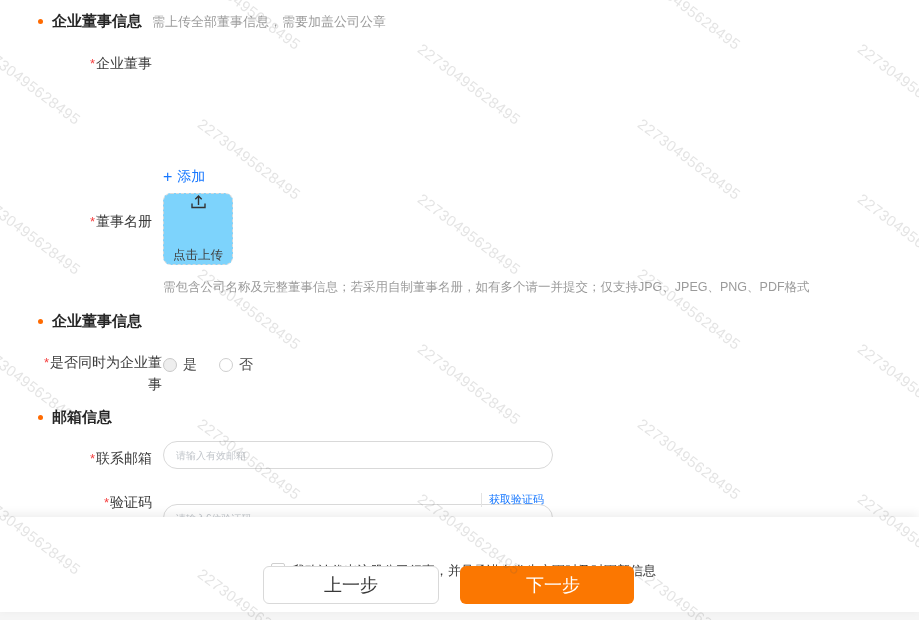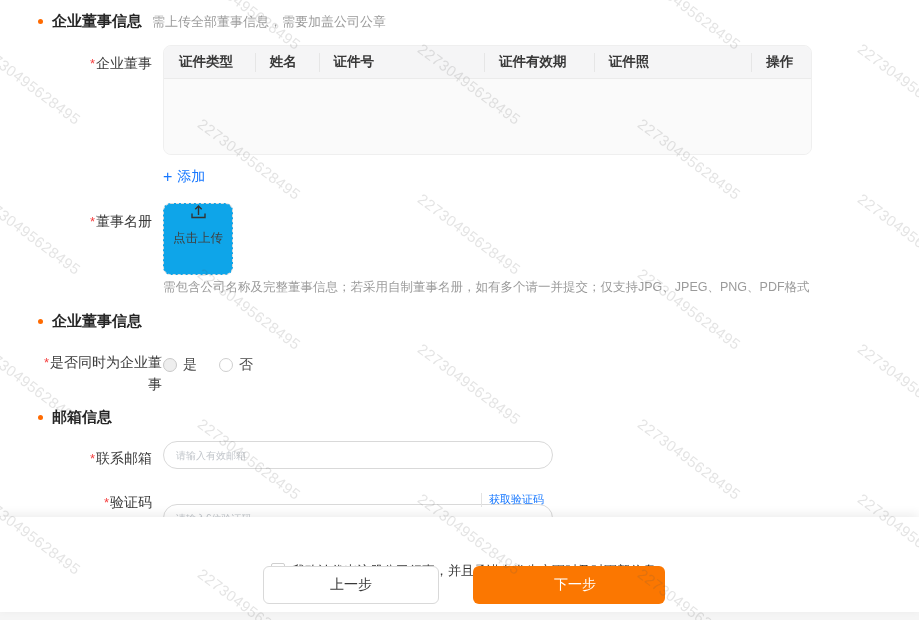--- a/index.html
+++ b/index.html
@@ -33,23 +33,23 @@
   .dir-thead { display:flex; height:33px; background:#f5f5f6; border-bottom:1px solid #ebebeb; }
   .th { display:flex; align-items:center; padding-left:15px; font-size:13.5px; font-weight:bold; color:#383838; position:relative; }
   .th + .th::before { content:""; position:absolute; left:0; top:7px; height:19px; width:1px; background:#e6e6e6; }
   .dir-tbody { height:76px; background:#fafafa; }
 
   
   .add-link { position:absolute; left:163px; top:168px; color:#1677ff; font-size:14px; display:flex; align-items:center; cursor:pointer; }
   .add-link .plus { font-size:16px; margin-right:5px; line-height:1; }
 
   
-  .upload-box { position:absolute; left:163px; top:203px; width:70px; height:72px;
-    background:#0ea5e9; border:1px dashed #d9d9d9; border-radius:8px;
-    display:flex; flex-direction:column; align-items:center; justify-content:flex-start; cursor:pointer; }
+  .upload-box { position:absolute; left:163px; top:193px; width:70px; height:72px;
+    background:#7dd3fc; border:1px dashed #d9d9d9; border-radius:8px;
+    display:flex; flex-direction:column; align-items:center; justify-content:space-between; cursor:pointer; }
   .upload-box .up-icon { margin-bottom:7px; }
   .upload-text { font-size:12.5px; color:#404040; }
   .hint { position:absolute; left:163px; top:279px; width:660px; font-size:12.5px; color:#9b9b9b; }
 
   
   .radio-row { position:absolute; left:163px; top:356px; display:flex; align-items:center; font-size:14px; color:#4a4a4a; }
   .radio-circle { width:14px; height:14px; border-radius:50%; border:1px solid #cfcfcf; background:#fff; margin-right:6px; }
   .radio-circle.dim { background:#eeeeee; border-color:#c9c9c9; }
   .radio-opt { display:flex; align-items:center; cursor:pointer; }
   .radio-opt + .radio-opt { margin-left:22px; }
@@ -61,51 +61,40 @@
   .text-input::placeholder { color:#c3c7cc; }
   .code-divider { position:absolute; left:481px; top:493px; width:1px; height:14px; background:#e3e3e3; }
   .get-code { position:absolute; left:489px; top:492px; font-size:11px; color:#1677ff; cursor:pointer; }
 
   
   .footer { position:absolute; left:0; top:517px; width:919px; height:95px; background:#fff;
     box-shadow:0 -3px 10px rgba(0,0,0,0.07); z-index:5; }
   .confirm-row { position:absolute; left:271px; top:536px; display:flex; align-items:flex-start; z-index:6;margin-top:26px; }
   .checkbox { width:14px; height:14px; border:1px solid #cfcfcf; border-radius:2px; background:#fff; margin-top:1px; cursor:pointer; flex:0 0 auto; }
   .confirm-text { font-size:13px; color:#383838; margin-left:7px; }
-  .btn { position:absolute; top:566px; height:38px; border-radius:6px; font-size:14px;
+  .btn { position:absolute; top:566px; height:38px; border-radius:6px; font-size:18px;
     display:flex; align-items:center; justify-content:center; cursor:pointer; z-index:6;
     font-family:"Liberation Sans","DejaVu Sans",sans-serif; }
   .btn-prev { left:263px; width:176px; background:#fff; border:1px solid #d9d9d9; color:#383838; }
-  .btn-next { left:473px; width:192px; background:#fb7701; border:none; color:#fff;padding-left:12px; }
+  .btn-next { left:460px; width:174px; background:#fb7701; border:none; color:#fff;padding-left:12px; }
   .bottom-strip { position:absolute; left:0; top:612px; width:919px; height:8px; background:#f5f5f5; }
 </style>
 </head>
 <body>
 
 <div class="page">
 
   <div class="section-head" style="top:12px;">
     <span class="dot"></span>
     <span class="section-title">企业董事信息</span>
     <span class="section-desc">需上传全部董事信息，需要加盖公司公章</span>
   </div>
 
   <div class="flabel" style="top:53px;"><span class="req">*</span><span>企业董事</span></div>
 
-  <div class="dir-table">
-    <div class="dir-thead">
-      <div class="th" style="width:91px;">证件类型</div>
-      <div class="th" style="width:64px;">姓名</div>
-      <div class="th" style="width:166px;">证件号</div>
-      <div class="th" style="width:110px;">证件有效期</div>
-      <div class="th" style="width:158px;">证件照</div>
-      <div class="th" style="width:60px;">操作</div>
-    </div>
-    <div class="dir-tbody"></div>
-  </div>
 
   <div class="add-link">
     <span class="plus">+</span>
     <span>添加</span>
   </div>
 
   <div class="flabel" style="top:211px;"><span class="req">*</span><span>董事名册</span></div>
 
   <div class="upload-box">
     <span class="up-icon">

